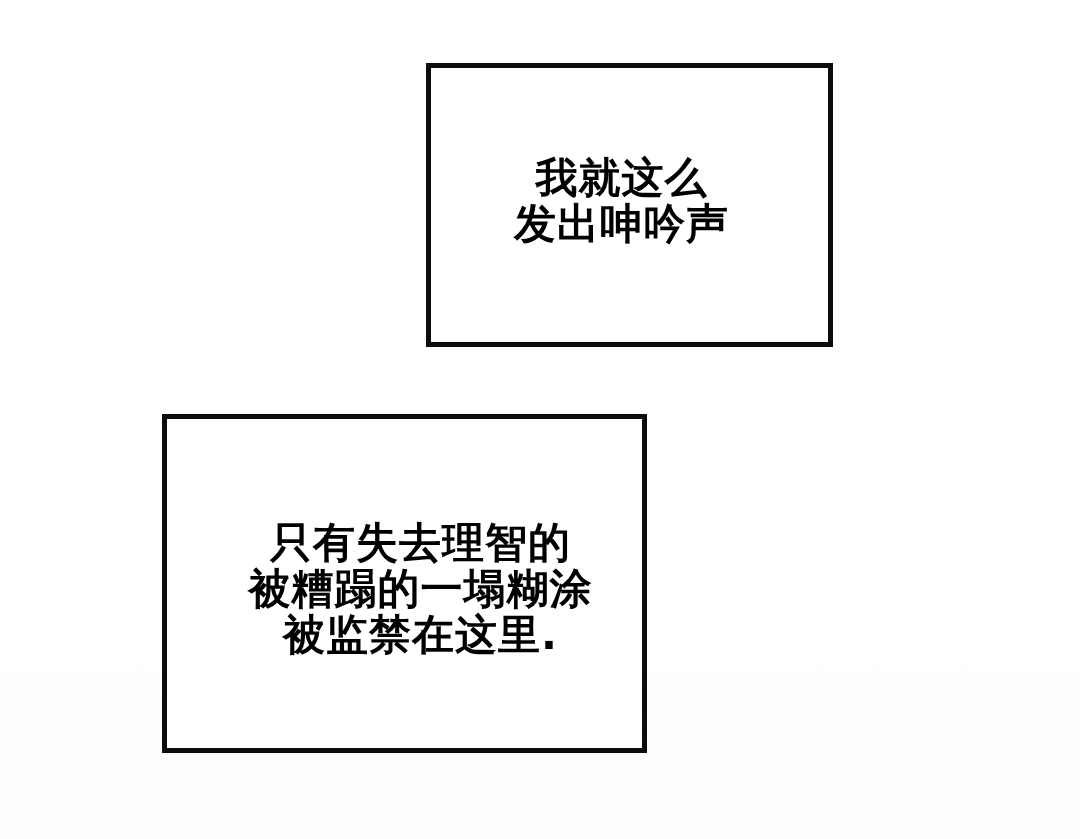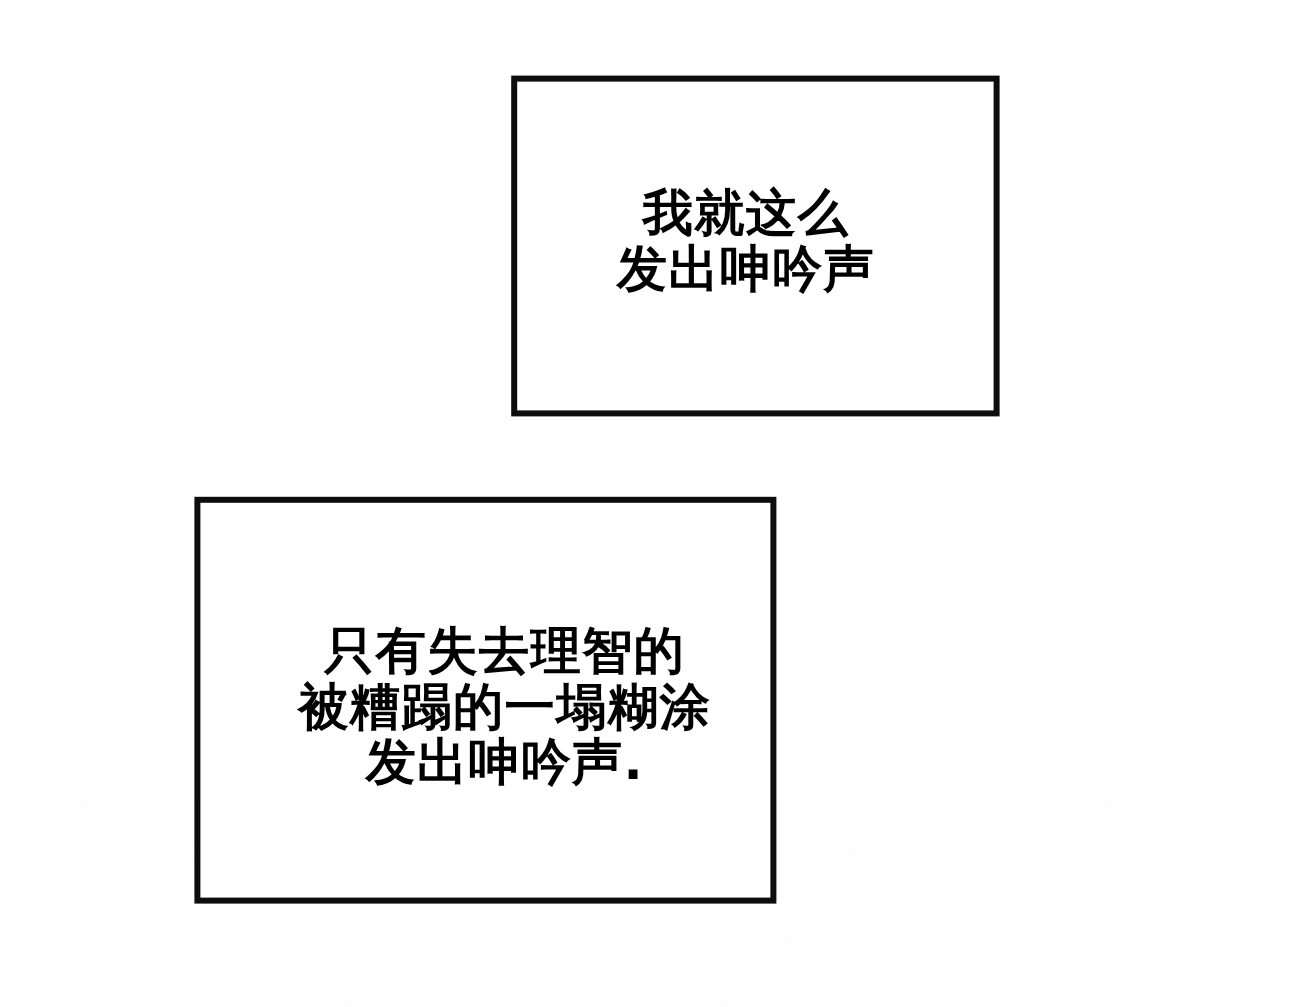--- a/index.html
+++ b/index.html
@@ -74,21 +74,21 @@
     <div class="text-block">
       <div class="narration-line">我就这么</div>
       <div class="narration-line">发出呻吟声</div>
     </div>
   </div>
 
   <div class="narration-box box-2">
     <div class="text-block">
       <div class="narration-line">只有失去理智的</div>
       <div class="narration-line">被糟蹋的一塌糊涂</div>
-      <div class="narration-line">发出呻吟声.</div>
+      <div class="narration-line">被监禁在这里.</div>
     </div>
   </div>
 
   <svg class="noise-texture" xmlns="http://www.w3.org/2000/svg" width="1080" height="170">
     <filter id="grain">
       <feTurbulence type="fractalNoise" baseFrequency="0.9" numOctaves="2" result="n"></feTurbulence>
       <feColorMatrix in="n" type="matrix" values="0 0 0 0 0.4  0 0 0 0 0.4  0 0 0 0 0.4  0 0 0 0.6 0"></feColorMatrix>
     </filter>
     <rect width="1080" height="170" filter="url(#grain)"></rect>
   </svg>

